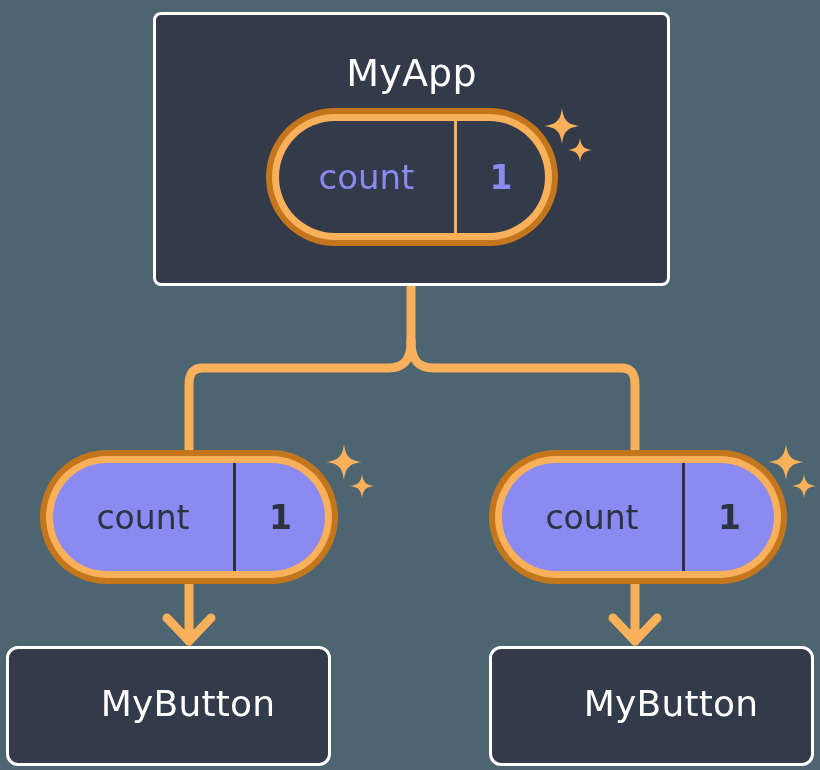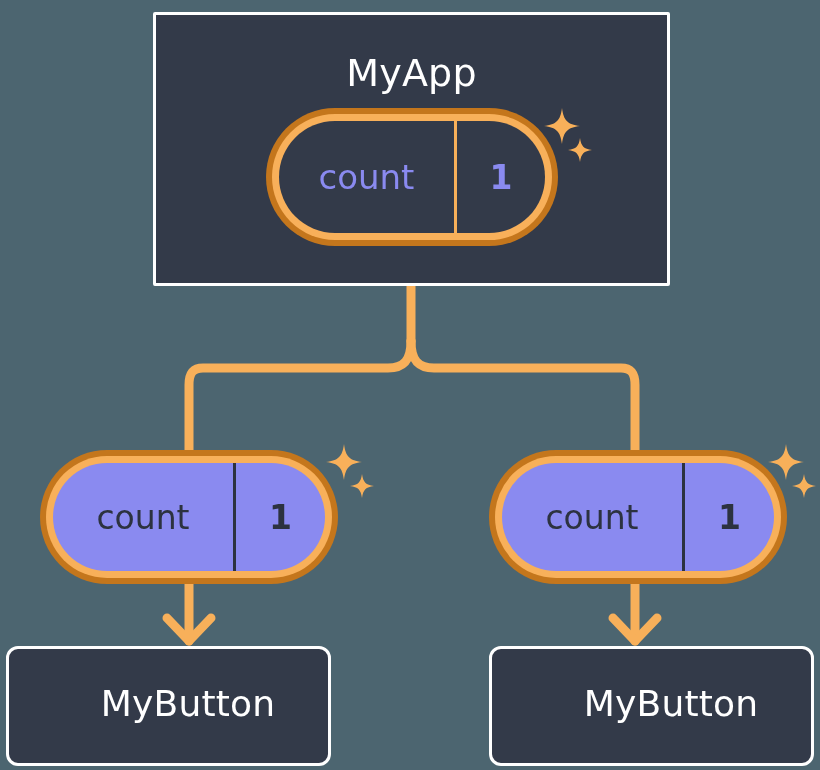--- a/index.html
+++ b/index.html
@@ -26,21 +26,21 @@
     pointer-events: none;
     z-index: 1;
   }
 
   
   .card {
     position: absolute;
     box-sizing: border-box;
     background: #333a49;
     border: 3px solid #ffffff;
-    border-radius: 2px;
+    border-radius: 8px;
     z-index: 2;
   }
   .card-title {
     position: absolute;
     left: 0;
     right: 0;
     text-align: center;
     color: #ffffff;
     font-weight: 400;
     letter-spacing: .2px;

